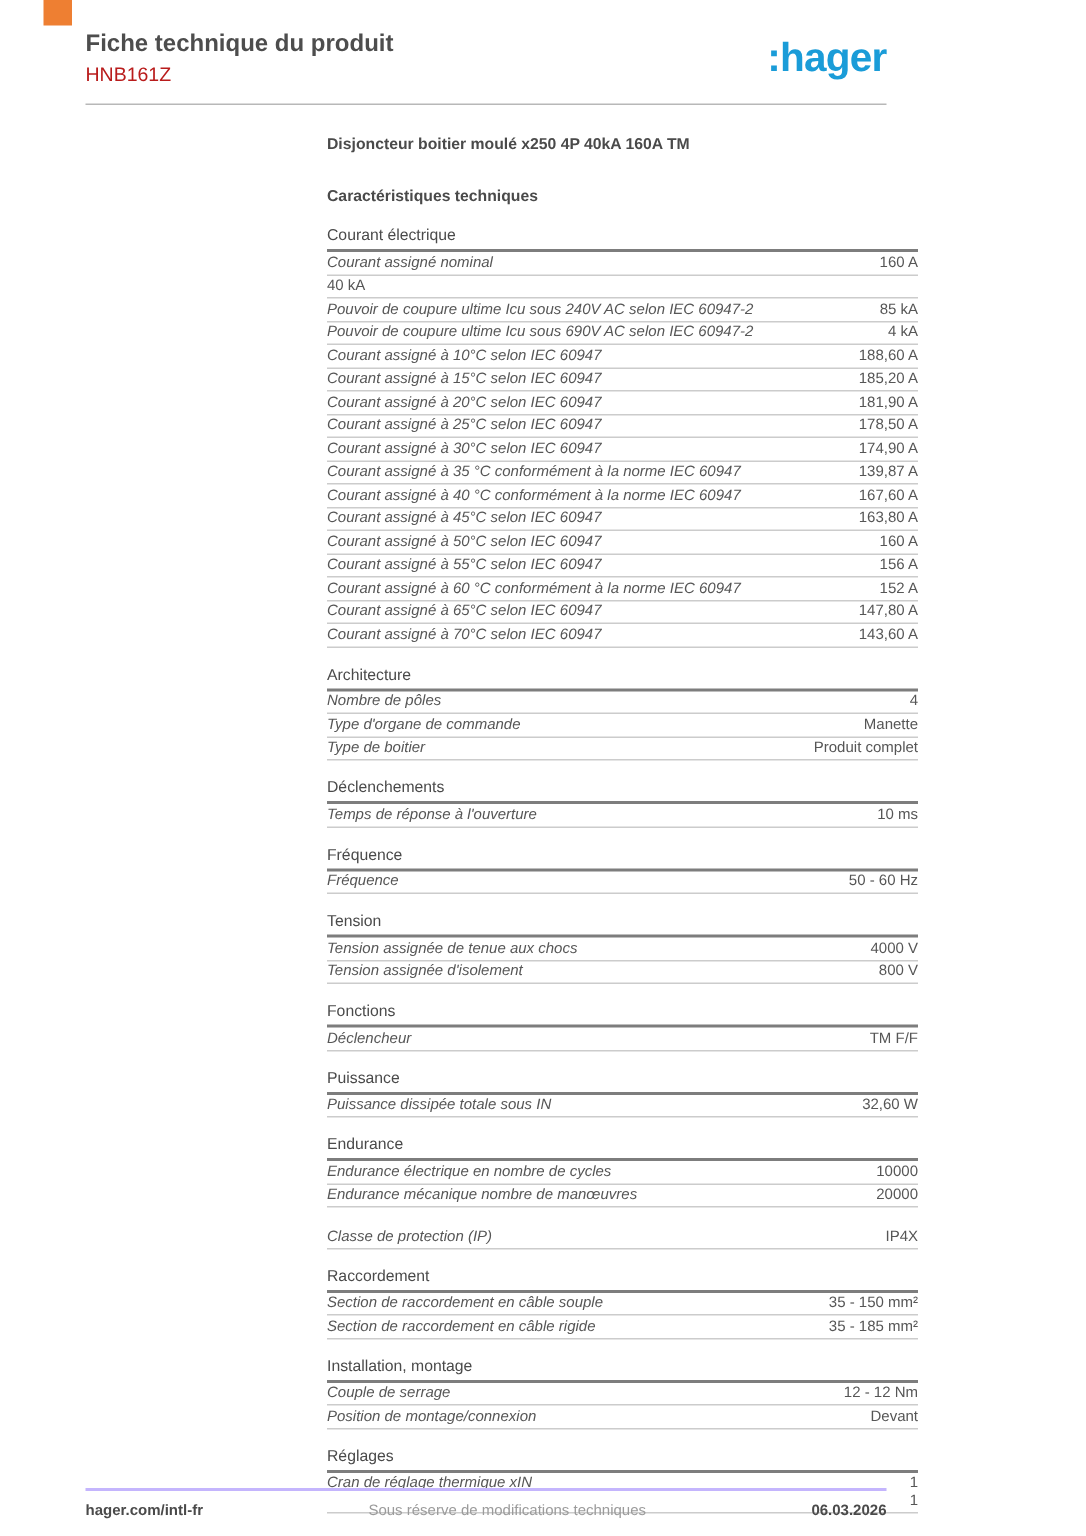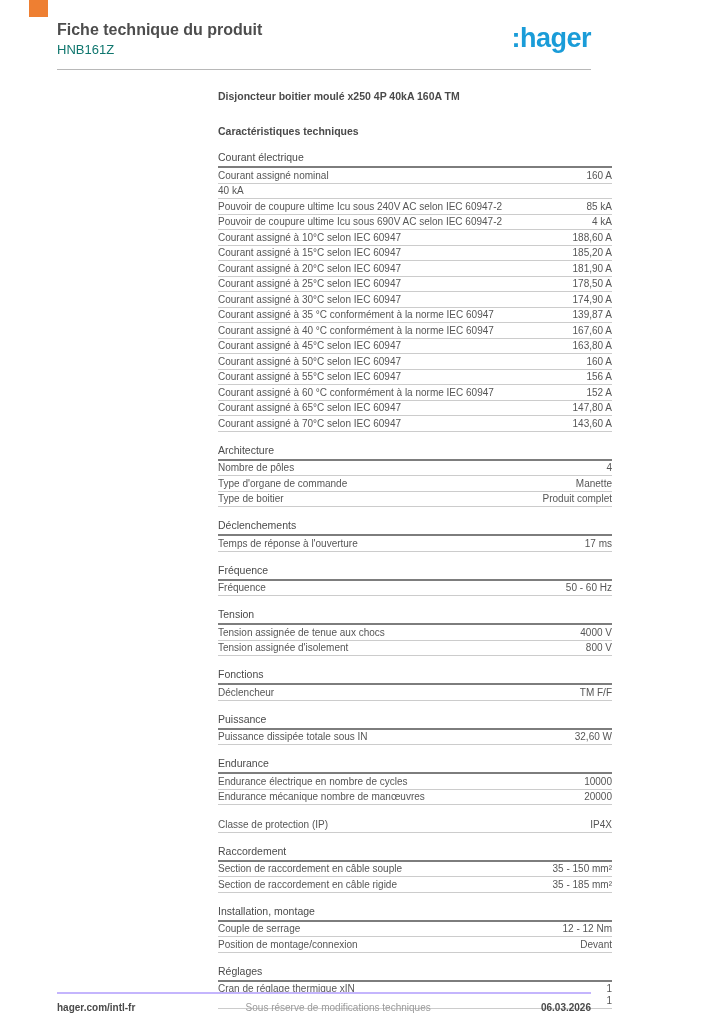--- a/index.html
+++ b/index.html
@@ -27,21 +27,21 @@
   }
   .header-title {
     font-size: 16px;
     font-weight: bold;
     color: #4d4d4d;
     margin: 0;
     line-height: 1.1;
   }
   .product-code {
     font-size: 13px;
-    color: #0f766e;
+    color: #b91c1c;
     margin-top: 3px;
   }
   .brand-logo {
     font-size: 27px;
     font-weight: bold;
     color: #1a9cd8;
     letter-spacing: -0.5px;
     line-height: 1;
     margin-top: 4px;
   }
@@ -78,21 +78,21 @@
   .row {
     display: flex;
     justify-content: space-between;
     align-items: flex-start;
     padding: 1.5px 0;
     border-bottom: 1px solid #cccccc;
     font-size: 10px;
     line-height: 11.5px;
     color: #565656;
   }
-  .row-label { text-align: left; padding-right: 10px; }
+  .row-label { text-align: left; padding-right: 10px; font-style: italic; }
   .row-value { text-align: right; white-space: pre-line; flex-shrink: 0; }
   .footer {
     position: absolute;
     left: 57px; right: 57px; top: 992px;
     border-top: 2px solid #c4b5fd;
     padding-top: 8px;
     display: flex;
     justify-content: space-between;
     align-items: baseline;
   }
@@ -203,21 +203,21 @@
           </div>
           <div class="row">
             <span class="row-label">Type de boitier</span>
             <span class="row-value">Produit complet</span>
           </div>
         </div>
         <div class="section">
           <div class="section-title">Déclenchements</div>
           <div class="row">
             <span class="row-label">Temps de réponse à l'ouverture</span>
-            <span class="row-value">17 ms</span>
+            <span class="row-value">10 ms</span>
           </div>
         </div>
         <div class="section">
           <div class="section-title">Fréquence</div>
           <div class="row">
             <span class="row-label">Fréquence</span>
             <span class="row-value">50 - 60 Hz</span>
           </div>
         </div>
         <div class="section">

